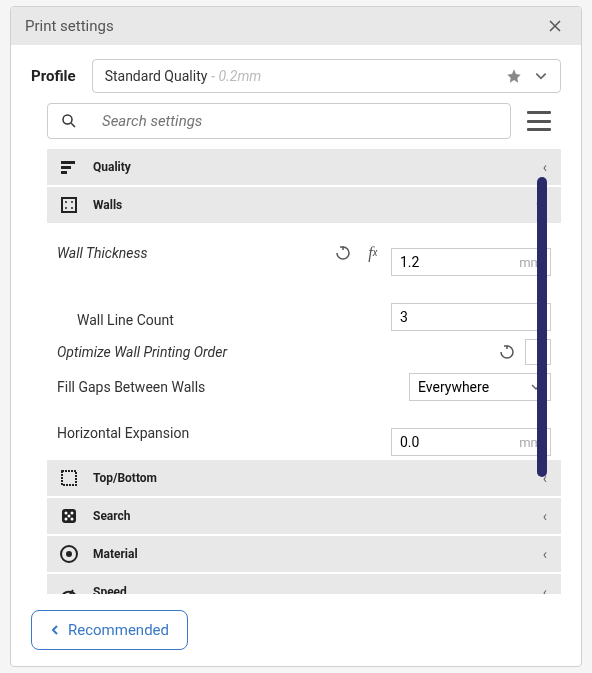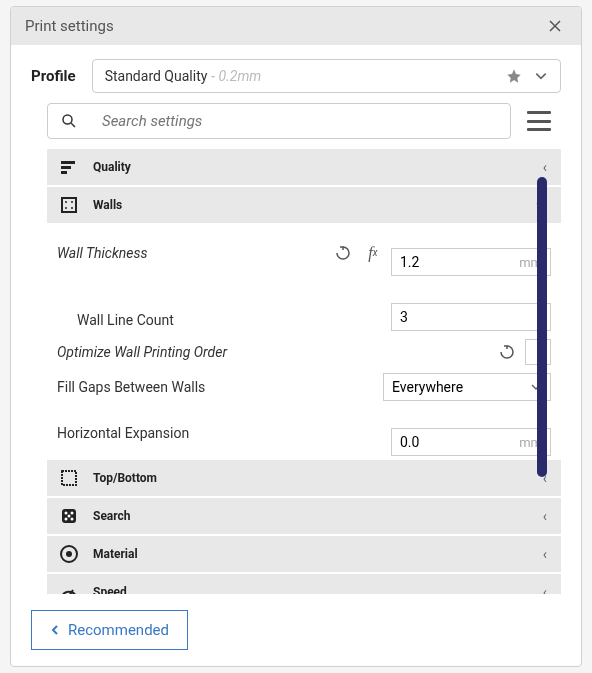--- a/index.html
+++ b/index.html
@@ -29,23 +29,23 @@
 .chevron { color: #666; font-size: 14px; padding: 0 4px; }
 .setting-row { display: flex; align-items: center; padding: 4px 10px; gap: 6px; font-size: 14px; }
 .setting-label { flex: 1; color: #333; }
 .setting-label.italic { font-style: italic; }
 .setting-label.indent { padding-left: 20px; margin-top: 24px; }
 .action-icon { width: 24px; height: 24px; display: flex; align-items: center; justify-content: center; color: #555; cursor: pointer; }
 .value-input { width: 130px; border: 1px solid #ccc; padding: 5px 8px; font-size: 14px; display: flex; align-items: center; margin-top: 19px; }
 .value-input input { border: none; outline: none; flex: 1; font-size: 14px; width: 60px; }
 .unit { color: #aaa; font-size: 13px; }
 .checkbox-input { width: 26px; height: 26px; border: 1px solid #ccc; }
-.select-input { width: 168px; border: 1px solid #ccc; padding: 5px 8px; font-size: 14px; display: flex; align-items: center; justify-content: space-between; cursor: pointer; }
+.select-input { width: 142px; border: 1px solid #ccc; padding: 5px 8px; font-size: 14px; display: flex; align-items: center; justify-content: space-between; cursor: pointer; }
 .footer { padding: 16px 20px; }
-.recommended-btn { border: 1px solid #3878c7; color: #3878c7; background: #fff; padding: 10px 18px; font-size: 15px; cursor: pointer; display: inline-flex; align-items: center; gap: 8px; border-radius: 0; }
+.recommended-btn { border: 1px solid #3878c7; color: #3878c7; background: #fff; padding: 10px 18px; font-size: 15px; cursor: pointer; display: inline-flex; align-items: center; gap: 8px; border-radius: 8px; }
 svg { display: block; }
 </style>
 </head>
 <body>
 
 <div class="panel">
 
   <div class="header">
     <span class="header-title">Print settings</span>
     <button class="close-btn">

